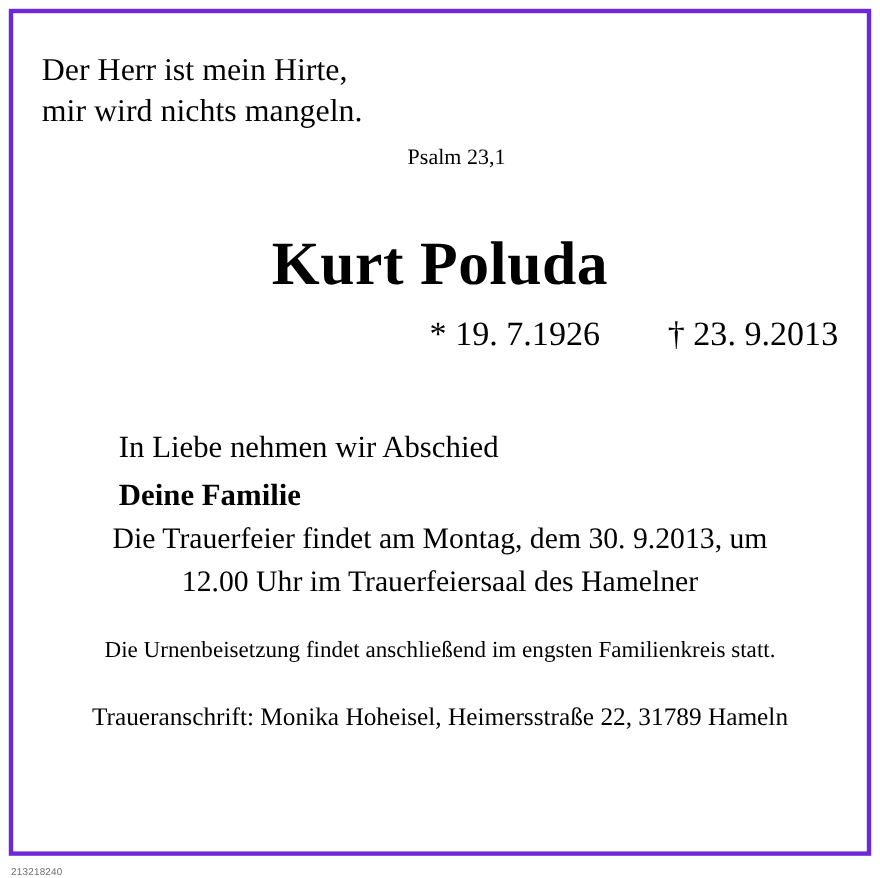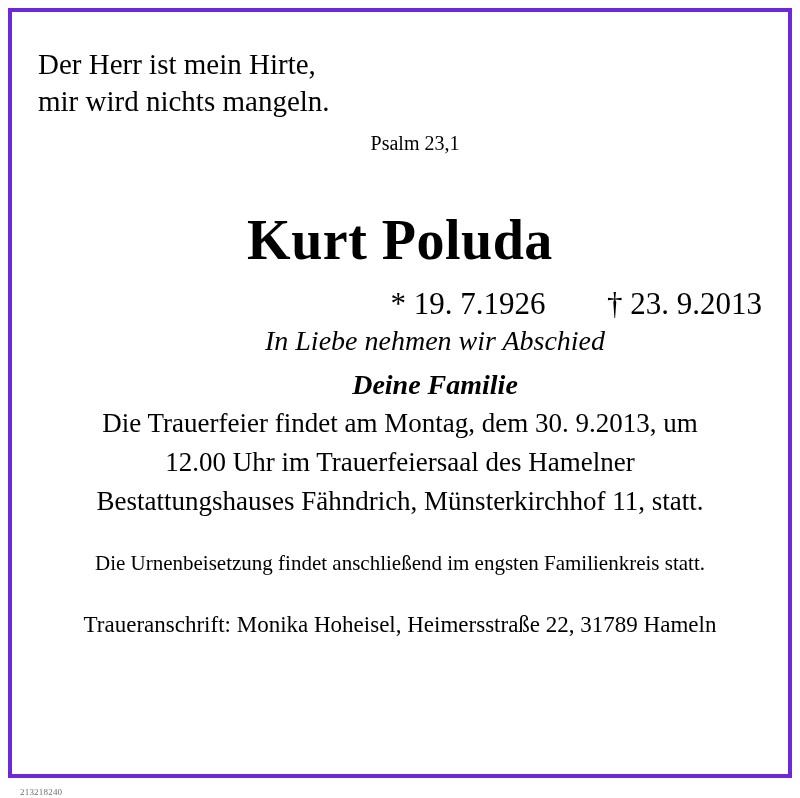--- a/index.html
+++ b/index.html
@@ -58,25 +58,24 @@
   .dates {
     text-align: right;
     font-size: 31px;
     margin-top: 16px;
   }
   .dates .sep {
     display: inline-block;
     width: 46px;
   }
   .farewell {
-    text-align: center;
     font-size: 28px;
+    margin-top: 66px;
     padding-left: 70px;
     line-height: 1.35;
-    font-style: italic;
   }
   .farewell .family {
     font-weight: bold;
     display: block;
     margin-top: 6px;
   }
   .ceremony {
     text-align: center;
     font-size: 27px;
     line-height: 1.45;
@@ -86,23 +85,23 @@
     font-size: 21px;
     margin-top: 30px;
   }
   .address {
     text-align: center;
     font-size: 23px;
     margin-top: 36px;
   }
   .ref-id {
     position: absolute;
-    left: 20px;
+    left: 10px;
     bottom: 1px;
-    font-family: Liberation Serif, serif;
+    font-family: Liberation Sans, sans-serif;
     font-size: 9px;
     color: #6f6f6f;
     letter-spacing: 0.2px;
     margin-top: 20px;
   }
 </style>
 </head>
 <body>
 
 <div class="notice">
@@ -126,21 +125,20 @@
     </div>
 
     <div class="farewell">
       <span>In Liebe nehmen wir Abschied</span>
       <span class="family">Deine Familie</span>
     </div>
 
     <div class="ceremony">
       <div>Die Trauerfeier findet am Montag, dem 30. 9.2013, um</div>
       <div>12.00 Uhr im Trauerfeiersaal des Hamelner</div>
-      <div>Bestattungshauses Fähndrich, Münsterkirchhof 11, statt.</div>
     </div>
 
     <div class="urn">Die Urnenbeisetzung findet anschließend im engsten Familienkreis statt.</div>
 
     <div class="address">Traueranschrift: Monika Hoheisel, Heimersstraße 22, 31789 Hameln</div>
 
   </div>
 </div>
 
 <div class="ref-id">213218240</div>

